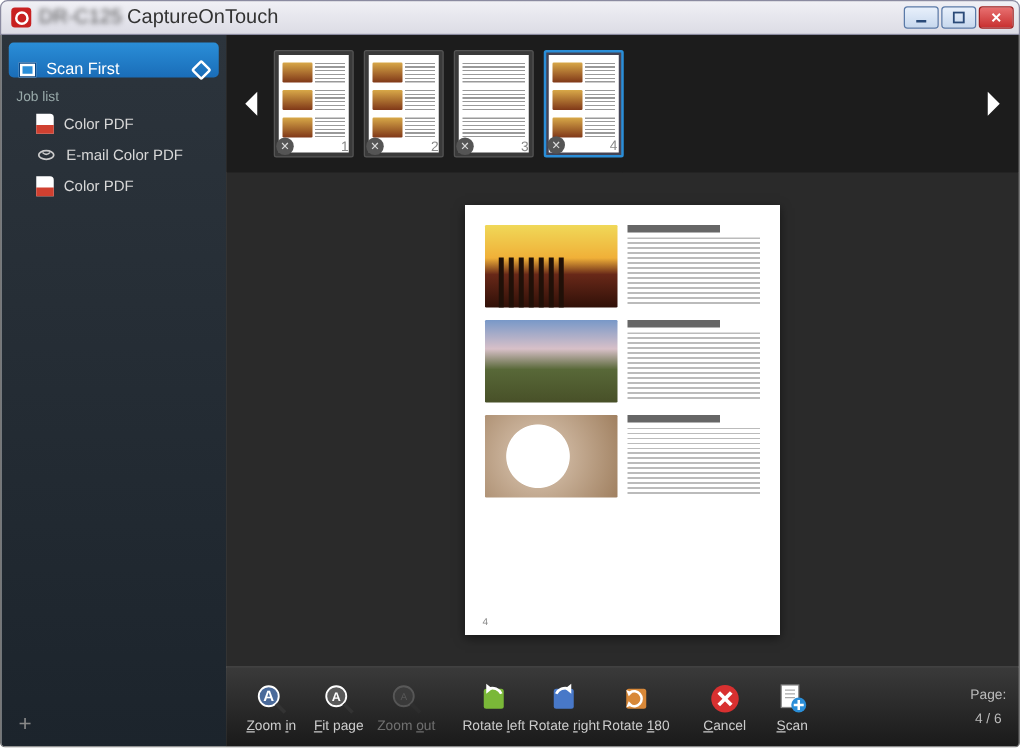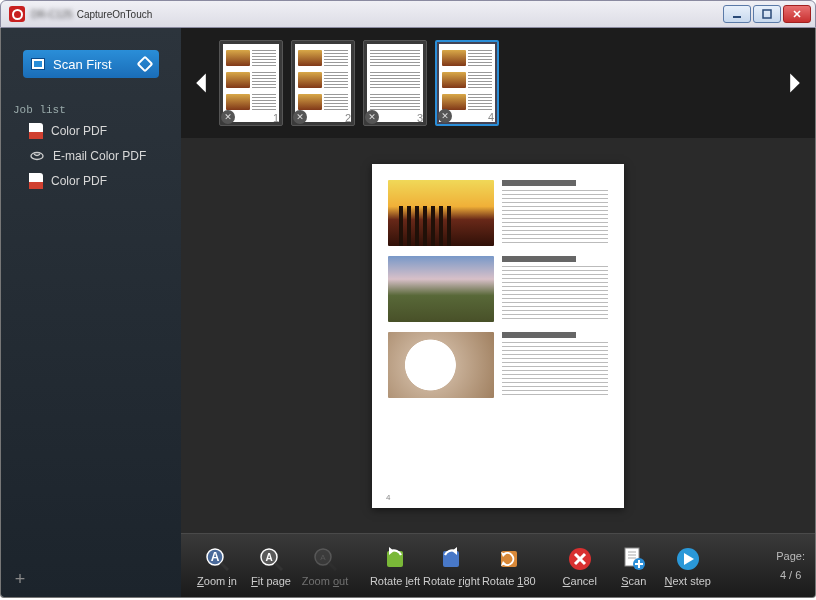--- a/index.html
+++ b/index.html
@@ -1,37 +1,37 @@
 <!DOCTYPE html>
 <html><head>
 <meta charset="utf-8">
 <style>
 * { margin: 0; padding: 0; box-sizing: border-box; font-family: "Segoe UI", Tahoma, sans-serif; }
 body { width: 816px; height: 600px; overflow: hidden; background: #fff; }
 
 
-.titlebar { height: 28px; background: linear-gradient(#f0f0f5, #dcdce5); border: 1px solid #8a8aa0; border-radius: 6px 6px 0 0; display: flex; align-items: center; padding: 0 4px; font-size: 10px; color: #333; }
+.titlebar { height: 28px; background: linear-gradient(#f0f0f5, #dcdce5); border: 1px solid #8a8aa0; border-radius: 6px 6px 0 0; display: flex; align-items: center; padding: 0 4px; font-size: 16px; color: #333; }
 .titlebar .app-icon { width: 16px; height: 16px; background: #c82020; border-radius: 3px; margin: 0 6px 0 4px; position: relative; }
 .titlebar .app-icon::after { content: ""; position: absolute; top: 3px; left: 3px; width: 7px; height: 7px; border: 2px solid #fff; border-radius: 50%; }
 .titlebar .title-prefix { filter: blur(2px); color: #555; margin-right: 4px; }
 .titlebar .title-text { font-weight: 400; }
 .titlebar .spacer { flex: 1; }
 .winbtn { width: 28px; height: 18px; margin-left: 2px; border: 1px solid #5a7aa8; border-radius: 3px; background: linear-gradient(#e8f0fb, #c7d8ee); display: flex; align-items: center; justify-content: center; font-size: 10px; color: #2a4a78; cursor: default; }
 .winbtn.close { background: linear-gradient(#e87070, #c83030); border-color: #a02020; color: #fff; }
 .winbtn svg { width: 10px; height: 10px; }
 
 
 .main { display: flex; height: 570px; border: 1px solid #777; border-top: none; border-radius: 0 0 4px 4px; overflow: hidden; }
 
 .sidebar { width: 180px; background: linear-gradient(#2c343c, #1c242c); color: #d8d8d8; font-size: 12px; display: flex; flex-direction: column; }
-.scan-first { height: 28px; margin: 22px; background: linear-gradient(#2a8ed8, #1a6db8); border-radius: 4px; display: flex; align-items: center; padding: 0 8px; color: #fff; font-size: 13px; }
+.scan-first { height: 28px; margin: 6px; background: linear-gradient(#2a8ed8, #1a6db8); border-radius: 4px; display: flex; align-items: flex-end; padding: 0 8px; color: #fff; font-size: 13px; }
 .scan-first .sf-icon { width: 14px; height: 12px; background: #fff; border: 1px solid #0a4a8a; margin-right: 8px; position: relative; }
 .scan-first .sf-icon::after { content: ""; position: absolute; left: 2px; top: 2px; right: 2px; bottom: 2px; background: #2a8ed8; }
 .scan-first .diamond { margin-left: auto; width: 12px; height: 12px; border: 2px solid #fff; transform: rotate(45deg); border-radius: 2px; }
-.joblist-header { padding: 4px 12px 2px; color: #9aa; font-size: 11px; font-family: Liberation Mono, monospace; }
+.joblist-header { padding: 4px 12px 2px; color: #9aa; font-size: 11px; }
 .job-item { display: flex; align-items: center; padding: 5px 28px; cursor: default; }
 .job-icon { width: 14px; height: 16px; margin-right: 8px; }
 .job-icon.pdf { background: #fff; border-radius: 0 3px 0 0; position: relative; }
 .job-icon.pdf::after { content: ""; position: absolute; left: 0; bottom: 0; right: 0; height: 7px; background: #d04030; }
 .job-icon.mail { width: 16px; height: 14px; }
 .sidebar-footer { margin-top: auto; padding: 8px 10px; }
 .add-job { width: 18px; height: 18px; color: #888; font-size: 18px; line-height: 16px; text-align: center; cursor: default; }
 
 .view { flex: 1; background: #2a2a2a; display: flex; flex-direction: column; position: relative; }
 
@@ -332,28 +332,19 @@
               <line x1="8" y1="7" x2="16" y2="7" stroke="#aaa"></line>
               <line x1="8" y1="10" x2="16" y2="10" stroke="#aaa"></line>
               <line x1="8" y1="13" x2="16" y2="13" stroke="#aaa"></line>
               <circle cx="19" cy="19" r="6" fill="#2a8ed8"></circle>
               <line x1="19" y1="15" x2="19" y2="23" stroke="#fff" stroke-width="2"></line>
               <line x1="15" y1="19" x2="23" y2="19" stroke="#fff" stroke-width="2"></line>
             </svg>
           </div>
         <span><u>S</u>can</span>
       </div>
-      <div class="tbtn">
-        <div class="ico">
-            <svg viewBox="0 0 28 28">
-              <circle cx="14" cy="14" r="11" fill="#2a98d8"></circle>
-              <polygon points="10,8 20,14 10,20" fill="#fff"></polygon>
-            </svg>
-          </div>
-        <span><u>N</u>ext step</span>
-      </div>
       <div class="page-info">
         <span>Page:</span>
         <span>4 / 6</span>
       </div>
     </div>
   </div>
 </div>
 
 </body></html>

